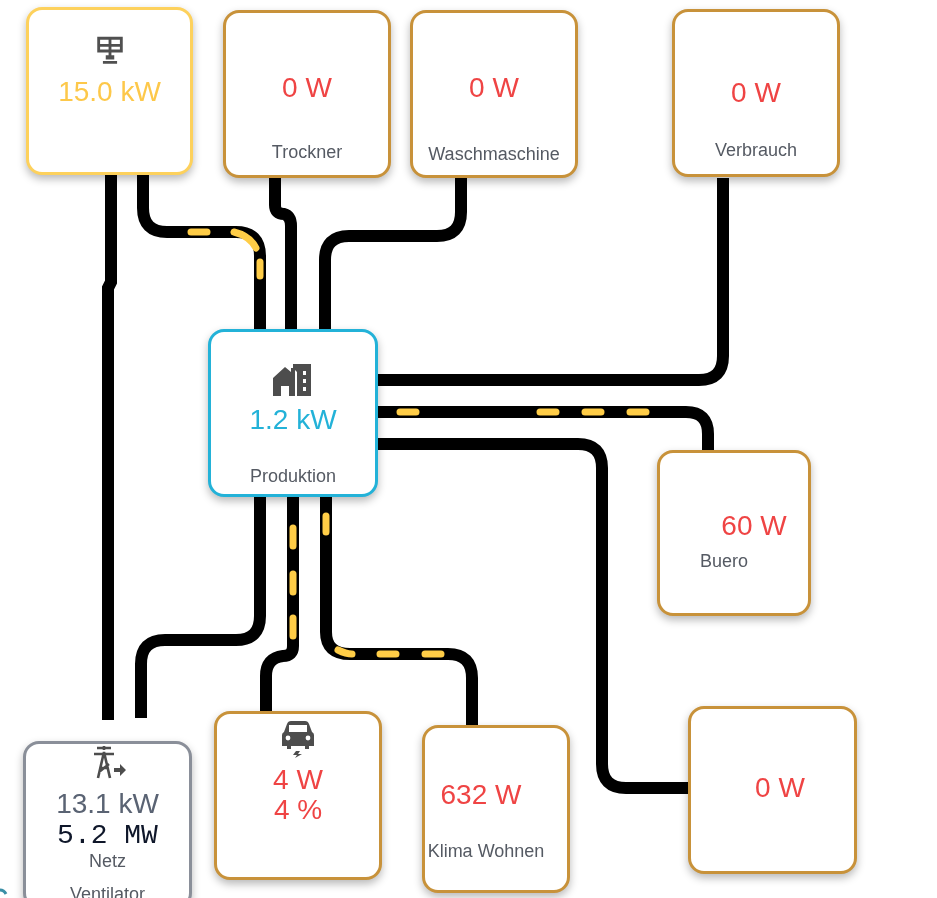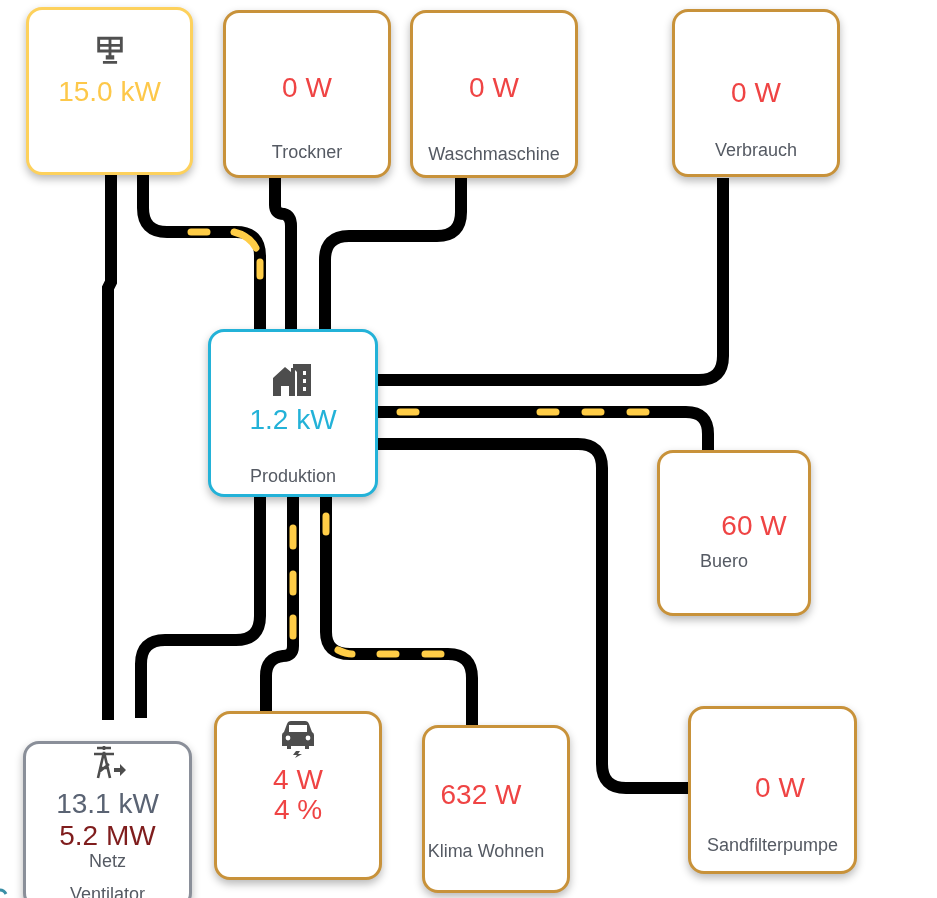--- a/index.html
+++ b/index.html
@@ -12,21 +12,21 @@
           text-align:center; color:#555a63; }
   .node.prod { border-color:#fdd15c; }
   .node.home { border-color:#23b2d8;padding-left:8px; }
   .node.grid { border-color:#8a8f99; }
   .v { position:absolute; left:0; right:0; font-size:28px; line-height:30px; }
   .lbl { position:absolute; left:0; right:0; font-size:18px; line-height:22px; color:#555a63; }
   .ico { position:absolute; left:50%; transform:translateX(-50%); }
   .gold { color:#ef4444; }
   .yellow { color:#fdc84a; }
   .green { color:#3ee04d; }
-  .green2 { color:#7f1d1d; }
+  .green2 { color:#0f172a;font-family:Liberation Mono, monospace; }
   .blue { color:#23b2d8; }
   .slate { color:#5a6373; }
   .corner { position:absolute; left:0; top:884px; width:10px; height:14px; }
 </style>
 </head>
 <body>
 
 <svg id="lines" viewBox="0 0 937 898">
   <g fill="none" stroke="#000" stroke-width="12" stroke-linecap="butt">
     <path d="M111,175 V282 L108,288 V720"></path>
@@ -82,21 +82,20 @@
   <div class="lbl" style="top:133px">Produktion</div>
 </div>
 
 <div class="node" style="left:657px;top:450px;width:154px;height:166px;">
   <div class="v gold" style="top:58px;left:40px;right:0">60 W</div>
   <div class="lbl" style="top:97px;left:0;right:20px">Buero</div>
 </div>
 
 <div class="node" style="left:688px;top:706px;width:169px;height:168px;">
   <div class="v gold" style="top:64px;left:15px">0 W</div>
-  <div class="lbl" style="top:125px;left:-6px;right:-6px">Sandfilterpumpe</div>
 </div>
 
 <div class="node grid" style="left:23px;top:717px;width:169px;height:168px;margin-top:24px;">
   <svg class="ico" style="top:0px;left:50%" width="40" height="36" viewBox="0 0 40 36">
     <g fill="none" stroke="#4d4d4d" stroke-width="2.6">
       <path d="M9 4 H23 M6 10 H26 M16 2 V6 M10 34 L16 8 L22 34 M12 24 H20 M11 28 L21 20"></path>
     </g>
     <path fill="#4d4d4d" d="M26 24 H32 V20 L38 26 L32 32 V28 H26 Z"></path>
   </svg>
   <div class="v slate" style="top:45px">13.1 kW</div>

